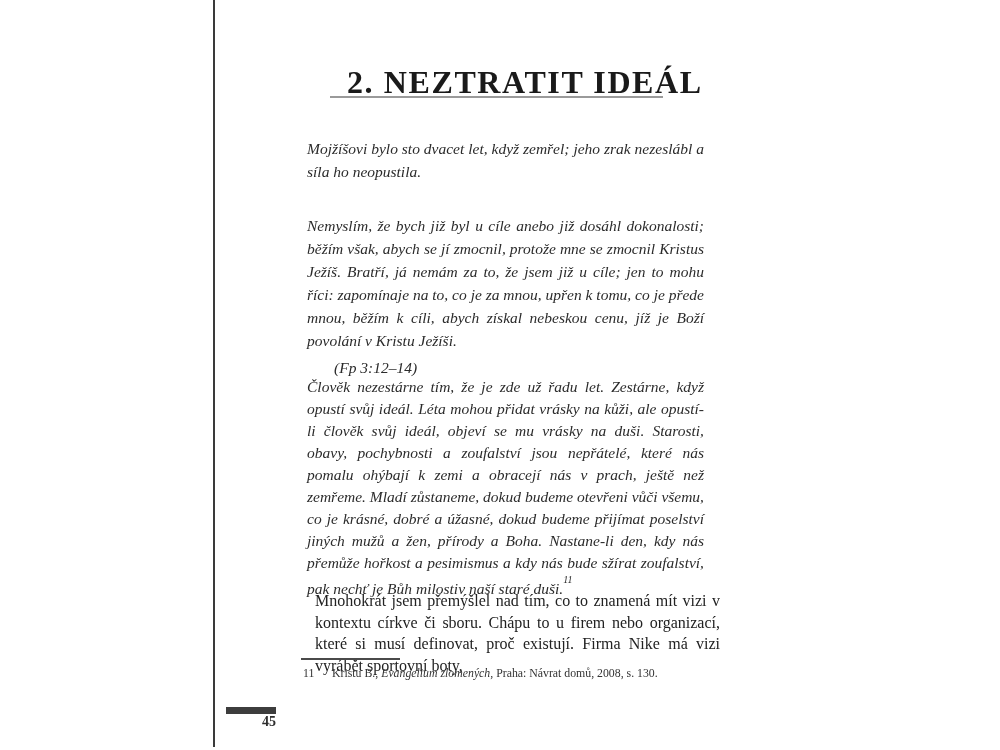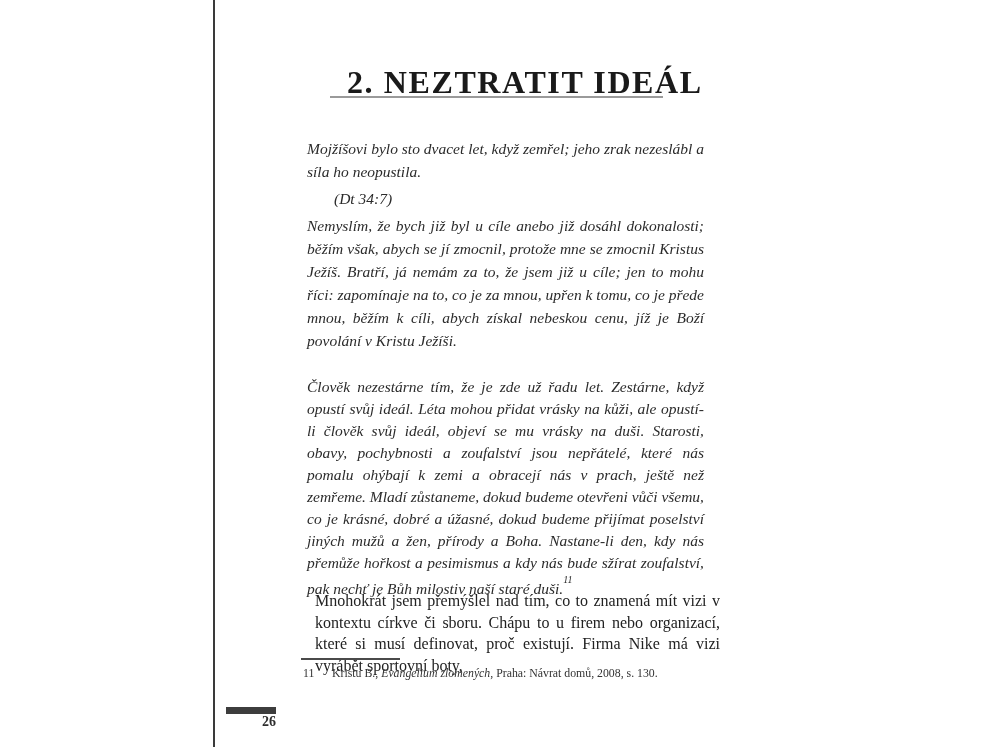--- a/index.html
+++ b/index.html
@@ -121,36 +121,36 @@
 <div class="stage">
 
   <div class="spine-line"></div>
 
   <h1 class="chapter-heading">2. NEZTRATIT IDEÁL</h1>
 
   <div class="heading-rule"></div>
 
   <div class="quote q1">
     <p>Mojžíšovi bylo sto dvacet let, když zemřel; jeho zrak nezeslábl a síla ho neopustila.</p>
-    <p class="attribution">(Dt 34:7)</p>
   </div>
 
   <div class="quote q2">
     <p>Nemyslím, že bych již byl u cíle anebo již dosáhl dokonalosti; běžím však, abych se jí zmocnil, protože mne se zmocnil Kristus Ježíš. Bratří, já nemám za to, že jsem již u cíle; jen to mohu říci: zapomínaje na to, co je za mnou, upřen k tomu, co je přede mnou, běžím k cíli, abych získal nebeskou cenu, jíž je Boží povolání v Kristu Ježíši.</p>
+    <p class="attribution">(Fp 3:12–14)</p>
   </div>
 
   <div class="quote q3">
     <p><span>Člověk nezestárne tím, že je zde už řadu let. Zestárne, když opustí svůj ideál. Léta mohou přidat vrásky na kůži, ale opustí-li člověk svůj ideál, objeví se mu vrásky na duši. Starosti, obavy, pochybnosti a zoufalství jsou nepřátelé, které nás pomalu ohýbají k zemi a obracejí nás v prach, ještě než zemřeme. Mladí zůstaneme, dokud budeme otevřeni vůči všemu, co je krásné, dobré a úžasné, dokud budeme přijímat poselství jiných mužů a žen, přírody a Boha. Nastane-li den, kdy nás přemůže hořkost a pesimismus a kdy nás bude sžírat zoufalství, pak nechť je Bůh milostiv naší staré duši.</span><sup class="fn-ref">11</sup></p>
   </div>
 
   <p class="body-para">Mnohokrát jsem přemýšlel nad tím, co to znamená mít vizi v kontextu církve či sboru. Chápu to u firem nebo organizací, které si musí definovat, proč existují. Firma Nike má vizi vyrábět sportovní boty,</p>
 
   <div class="footnote-rule"></div>
 
   <div class="footnote">
     <span class="fn-num">11</span><span>Kristu B., </span><span class="fn-title">Evangelium zlomených</span><span>, Praha: Návrat domů, 2008, s. 130.</span>
   </div>
 
   <div class="footer-bar"></div>
 
-  <div class="page-number">26</div>
+  <div class="page-number">45</div>
 
 </div>
 
 </body></html>

